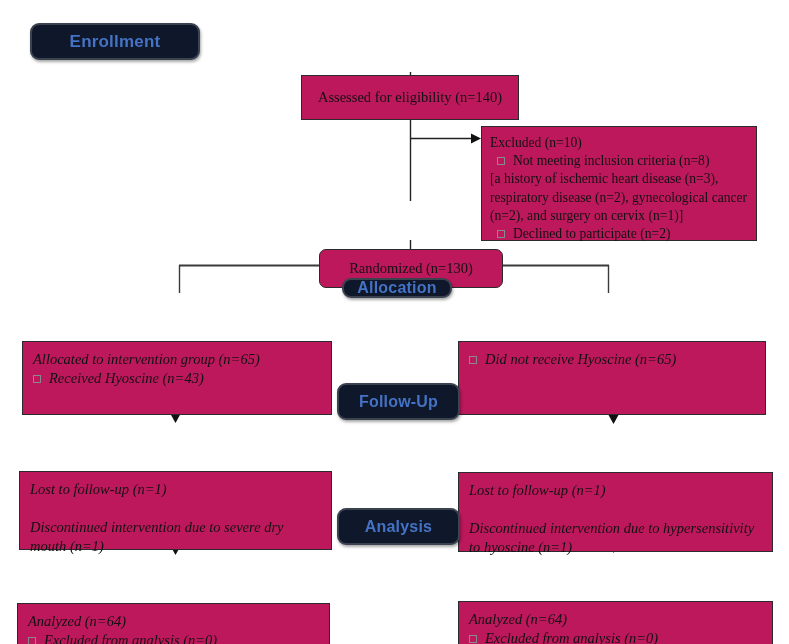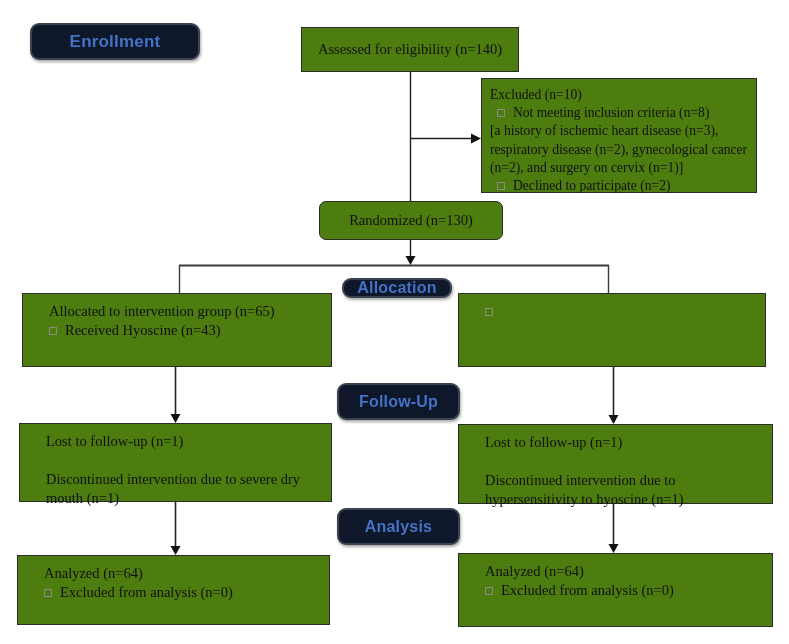--- a/index.html
+++ b/index.html
@@ -9,33 +9,34 @@
     width: 789px;
     height: 644px;
     background: #ffffff;
     font-family: "Liberation Serif", serif;
     color: #111;
     overflow: hidden;
   }
   svg.wires { position: absolute; left: 0; top: 0; z-index: 1; }
   .box {
     position: absolute;
-    background: #4d7c0f;
+    background: #be185d;
     border: 1.4px solid #2b2b2b;
     z-index: 2;
     font-size: 14.5px;
     line-height: 1.32;
+    margin-top: 48px;
   }
   .box.center {
     display: flex;
     align-items: center;
     justify-content: center;
     text-align: center;
   }
-  .box.pad { padding: 8px 26px; }
+  .box.pad { padding: 8px 10px; font-style: italic; }
   .badge {
     position: absolute;
     z-index: 3;
     background: #0f172a;
     border: 2px solid #3c4350;
     border-radius: 9px;
     box-shadow: 1px 2px 3px rgba(0,0,0,0.35);
     display: flex;
     align-items: center;
     justify-content: center;
@@ -108,21 +109,21 @@
   <div class="box center" style="left:319px; top:201px; width:184px; height:39px;border-radius:7px;">
     <span>Randomized (n=130)</span>
   </div>
 
   <div class="box pad" style="left:22px; top:293px; width:310px; height:74px;">
     <div>Allocated to intervention group (n=65)</div>
     <div class="bullet-line"><span class="chk"></span><span>Received Hyoscine (n=43)</span></div>
   </div>
 
   <div class="box pad" style="left:458px; top:293px; width:308px; height:74px;">
-    <div class="bullet-line"><span class="chk"></span></div>
+    <div class="bullet-line"><span class="chk"></span><span>Did not receive Hyoscine (n=65)</span></div>
   </div>
 
   <div class="box pad" style="left:19px; top:423px; width:313px; height:79px;">
     <div>Lost to follow-up (n=1)</div>
     <div class="gap-top">Discontinued intervention due to severe dry mouth (n=1)</div>
   </div>
 
   <div class="box pad" style="left:458px; top:424px; width:315px; height:80px;">
     <div>Lost to follow-up (n=1)</div>
     <div class="gap-top">Discontinued intervention due to hypersensitivity to hyoscine (n=1)</div>

